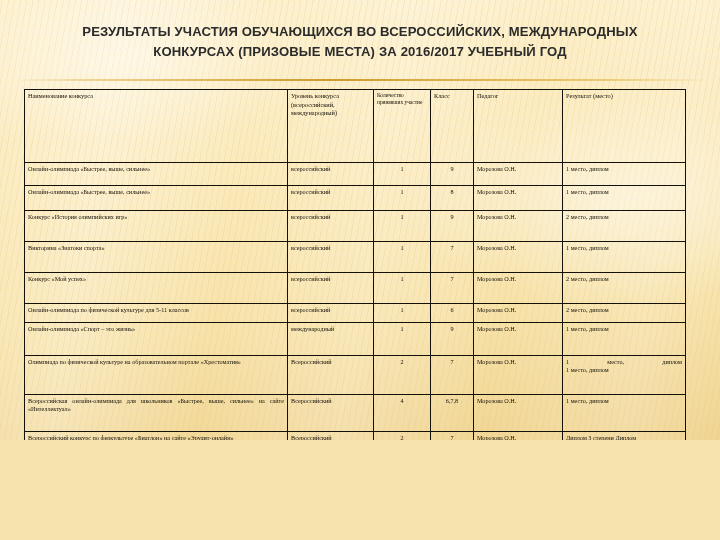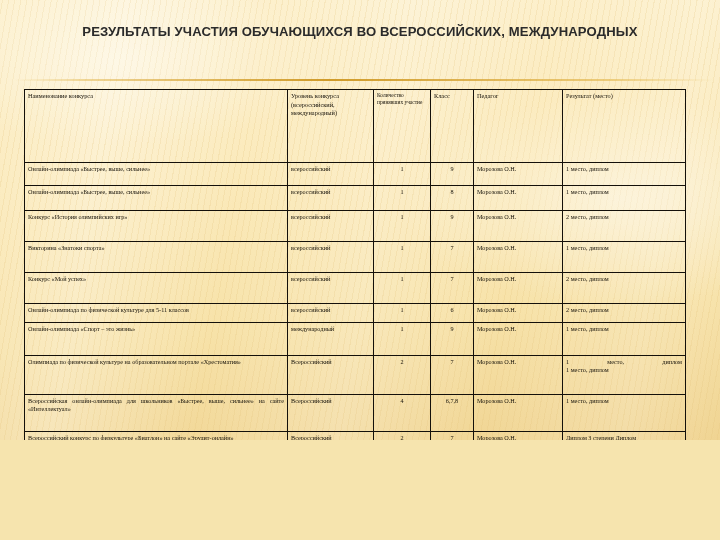--- a/index.html
+++ b/index.html
@@ -160,20 +160,21 @@
 </head>
 <body>
 
 <div id="slide">
 
   <div id="texture"></div>
   <div id="sheen"></div>
 
   <div id="title-block">
     <div class="title-line">РЕЗУЛЬТАТЫ УЧАСТИЯ ОБУЧАЮЩИХСЯ ВО ВСЕРОССИЙСКИХ, МЕЖДУНАРОДНЫХ</div>
+    <div class="title-line">КОНКУРСАХ (ПРИЗОВЫЕ МЕСТА) ЗА 2016/2017 УЧЕБНЫЙ ГОД</div>
   </div>
 
   <div id="title-rule"></div>
 
   <div id="table-wrap">
     <table>
       <colgroup>
         <col class="c-name">
           <col class="c-level">
           <col class="c-count">

